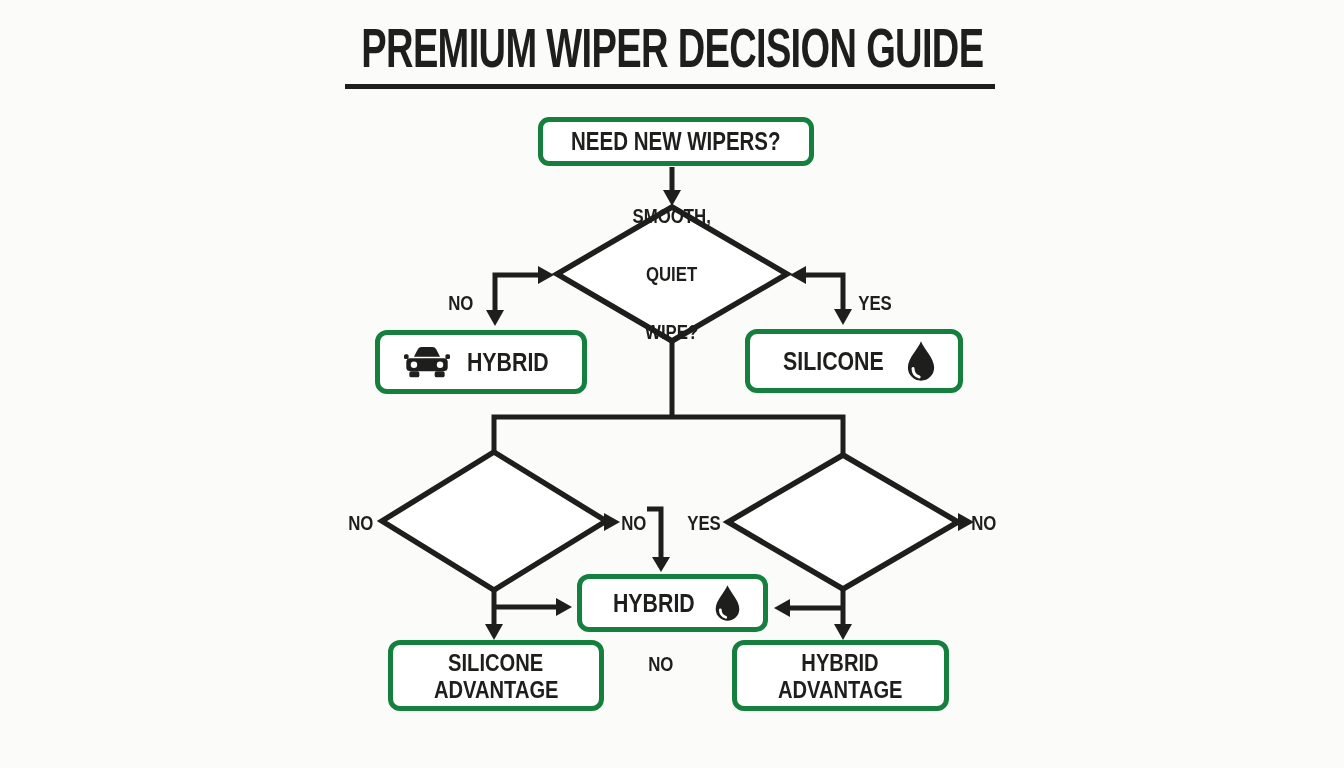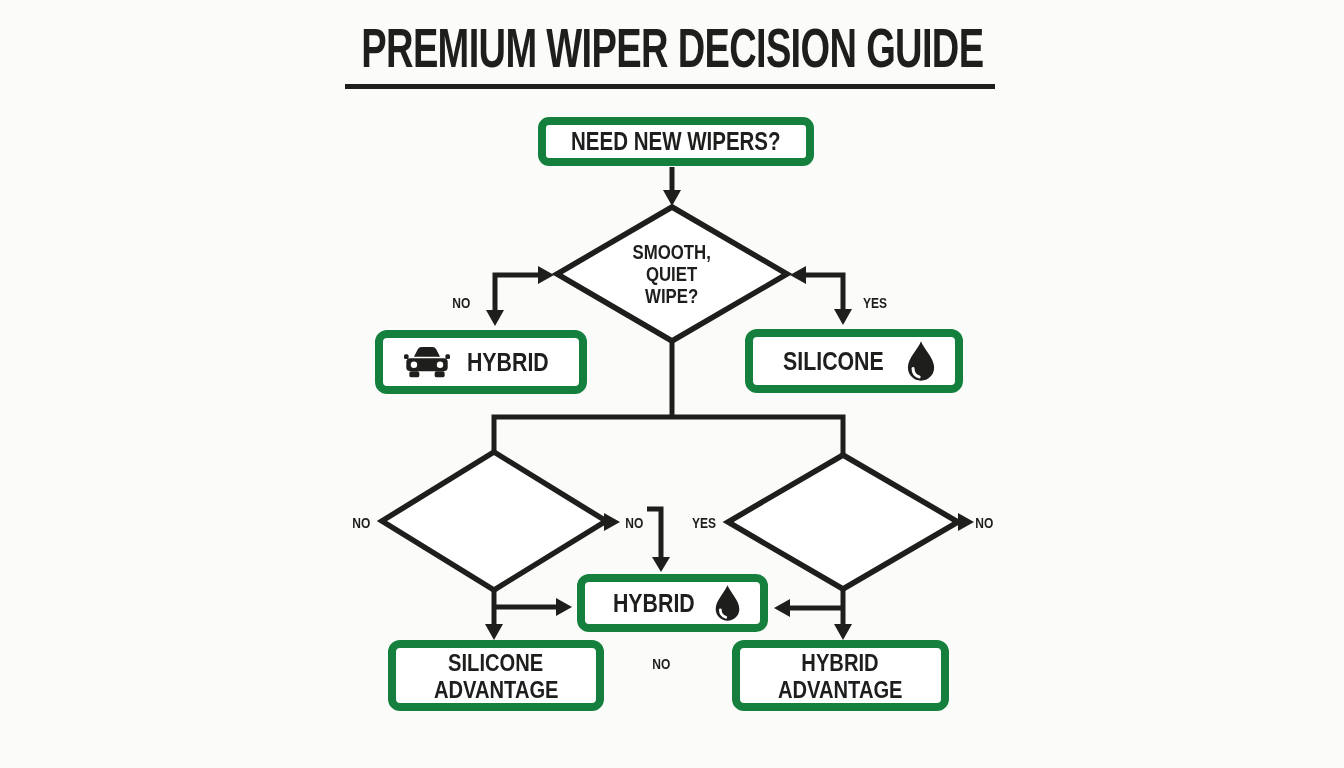--- a/index.html
+++ b/index.html
@@ -10,40 +10,40 @@
   .abs{position:absolute;}
   .cx{display:inline-block;transform:scaleX(.68);transform-origin:center;white-space:nowrap;}
   .cx82{display:inline-block;transform:scaleX(.82);transform-origin:center;white-space:nowrap;}
   .cx84{display:inline-block;transform:scaleX(.84);transform-origin:center;white-space:nowrap;}
   .cx80{display:inline-block;transform:scaleX(.8);transform-origin:center;white-space:nowrap;}
 
   .title{left:0;right:0;top:20px;text-align:center;font-size:56px;font-weight:bold;letter-spacing:-1px;line-height:56px;}
   .title-underline{left:345px;top:84px;width:650px;height:5px;background:#1e1e1c;}
 
   .node{
-    box-sizing:border-box;background:#ffffff;border:8px solid #15803d;border-radius:12px;
+    box-sizing:border-box;background:#ffffff;border:5px solid #15803d;border-radius:12px;
     display:flex;align-items:center;justify-content:center;font-weight:bold;
   }
   .node-start{left:538px;top:117px;width:276px;height:49px;font-size:25px;border-radius:11px;}
   .node-hybrid-left{left:375px;top:330px;width:212px;height:64px;font-size:26px;gap:8px;}
   .node-silicone{left:745px;top:329px;width:218px;height:64px;font-size:26px;gap:12px;}
   .node-hybrid-mid{left:577px;top:574px;width:191px;height:58px;font-size:26px;gap:10px;}
   .node-adv{flex-direction:column;font-size:24px;line-height:27px;}
   .node-silicone-adv{left:388px;top:640px;width:216px;height:71px;}
   .node-hybrid-adv{left:732px;top:640px;width:217px;height:71px;}
 
   .dtext{
     display:flex;flex-direction:column;align-items:center;justify-content:center;
-    font-weight:bold;font-size:20px;line-height:22px;text-align:center;
+    font-weight:bold;font-size:20px;line-height:22px;text-align:center;gap:36px;
   }
   .dtext-smooth{left:572px;top:241px;width:200px;height:66px;}
   .dtext-long{left:394px;top:499px;width:200px;height:44px;}
   .dtext-weather{left:733px;top:500px;width:220px;height:44px;}
 
-  .lbl{font-weight:bold;font-size:15px;width:60px;text-align:center;line-height:22px;}
+  .lbl{font-weight:bold;font-size:21px;width:60px;text-align:center;line-height:22px;}
   .lbl-smooth-no{left:431px;top:292px;}
   .lbl-smooth-yes{left:845px;top:292px;}
   .lbl-long-no{left:331px;top:512px;}
   .lbl-long-no-inner{left:604px;top:512px;}
   .lbl-weather-yes{left:674px;top:512px;}
   .lbl-weather-no{left:954px;top:512px;}
   .lbl-bottom-no{left:631px;top:653px;}
 
   svg.flow{left:0;top:0;}
   .ln{stroke:#1e1e1c;stroke-width:5;fill:none;}

